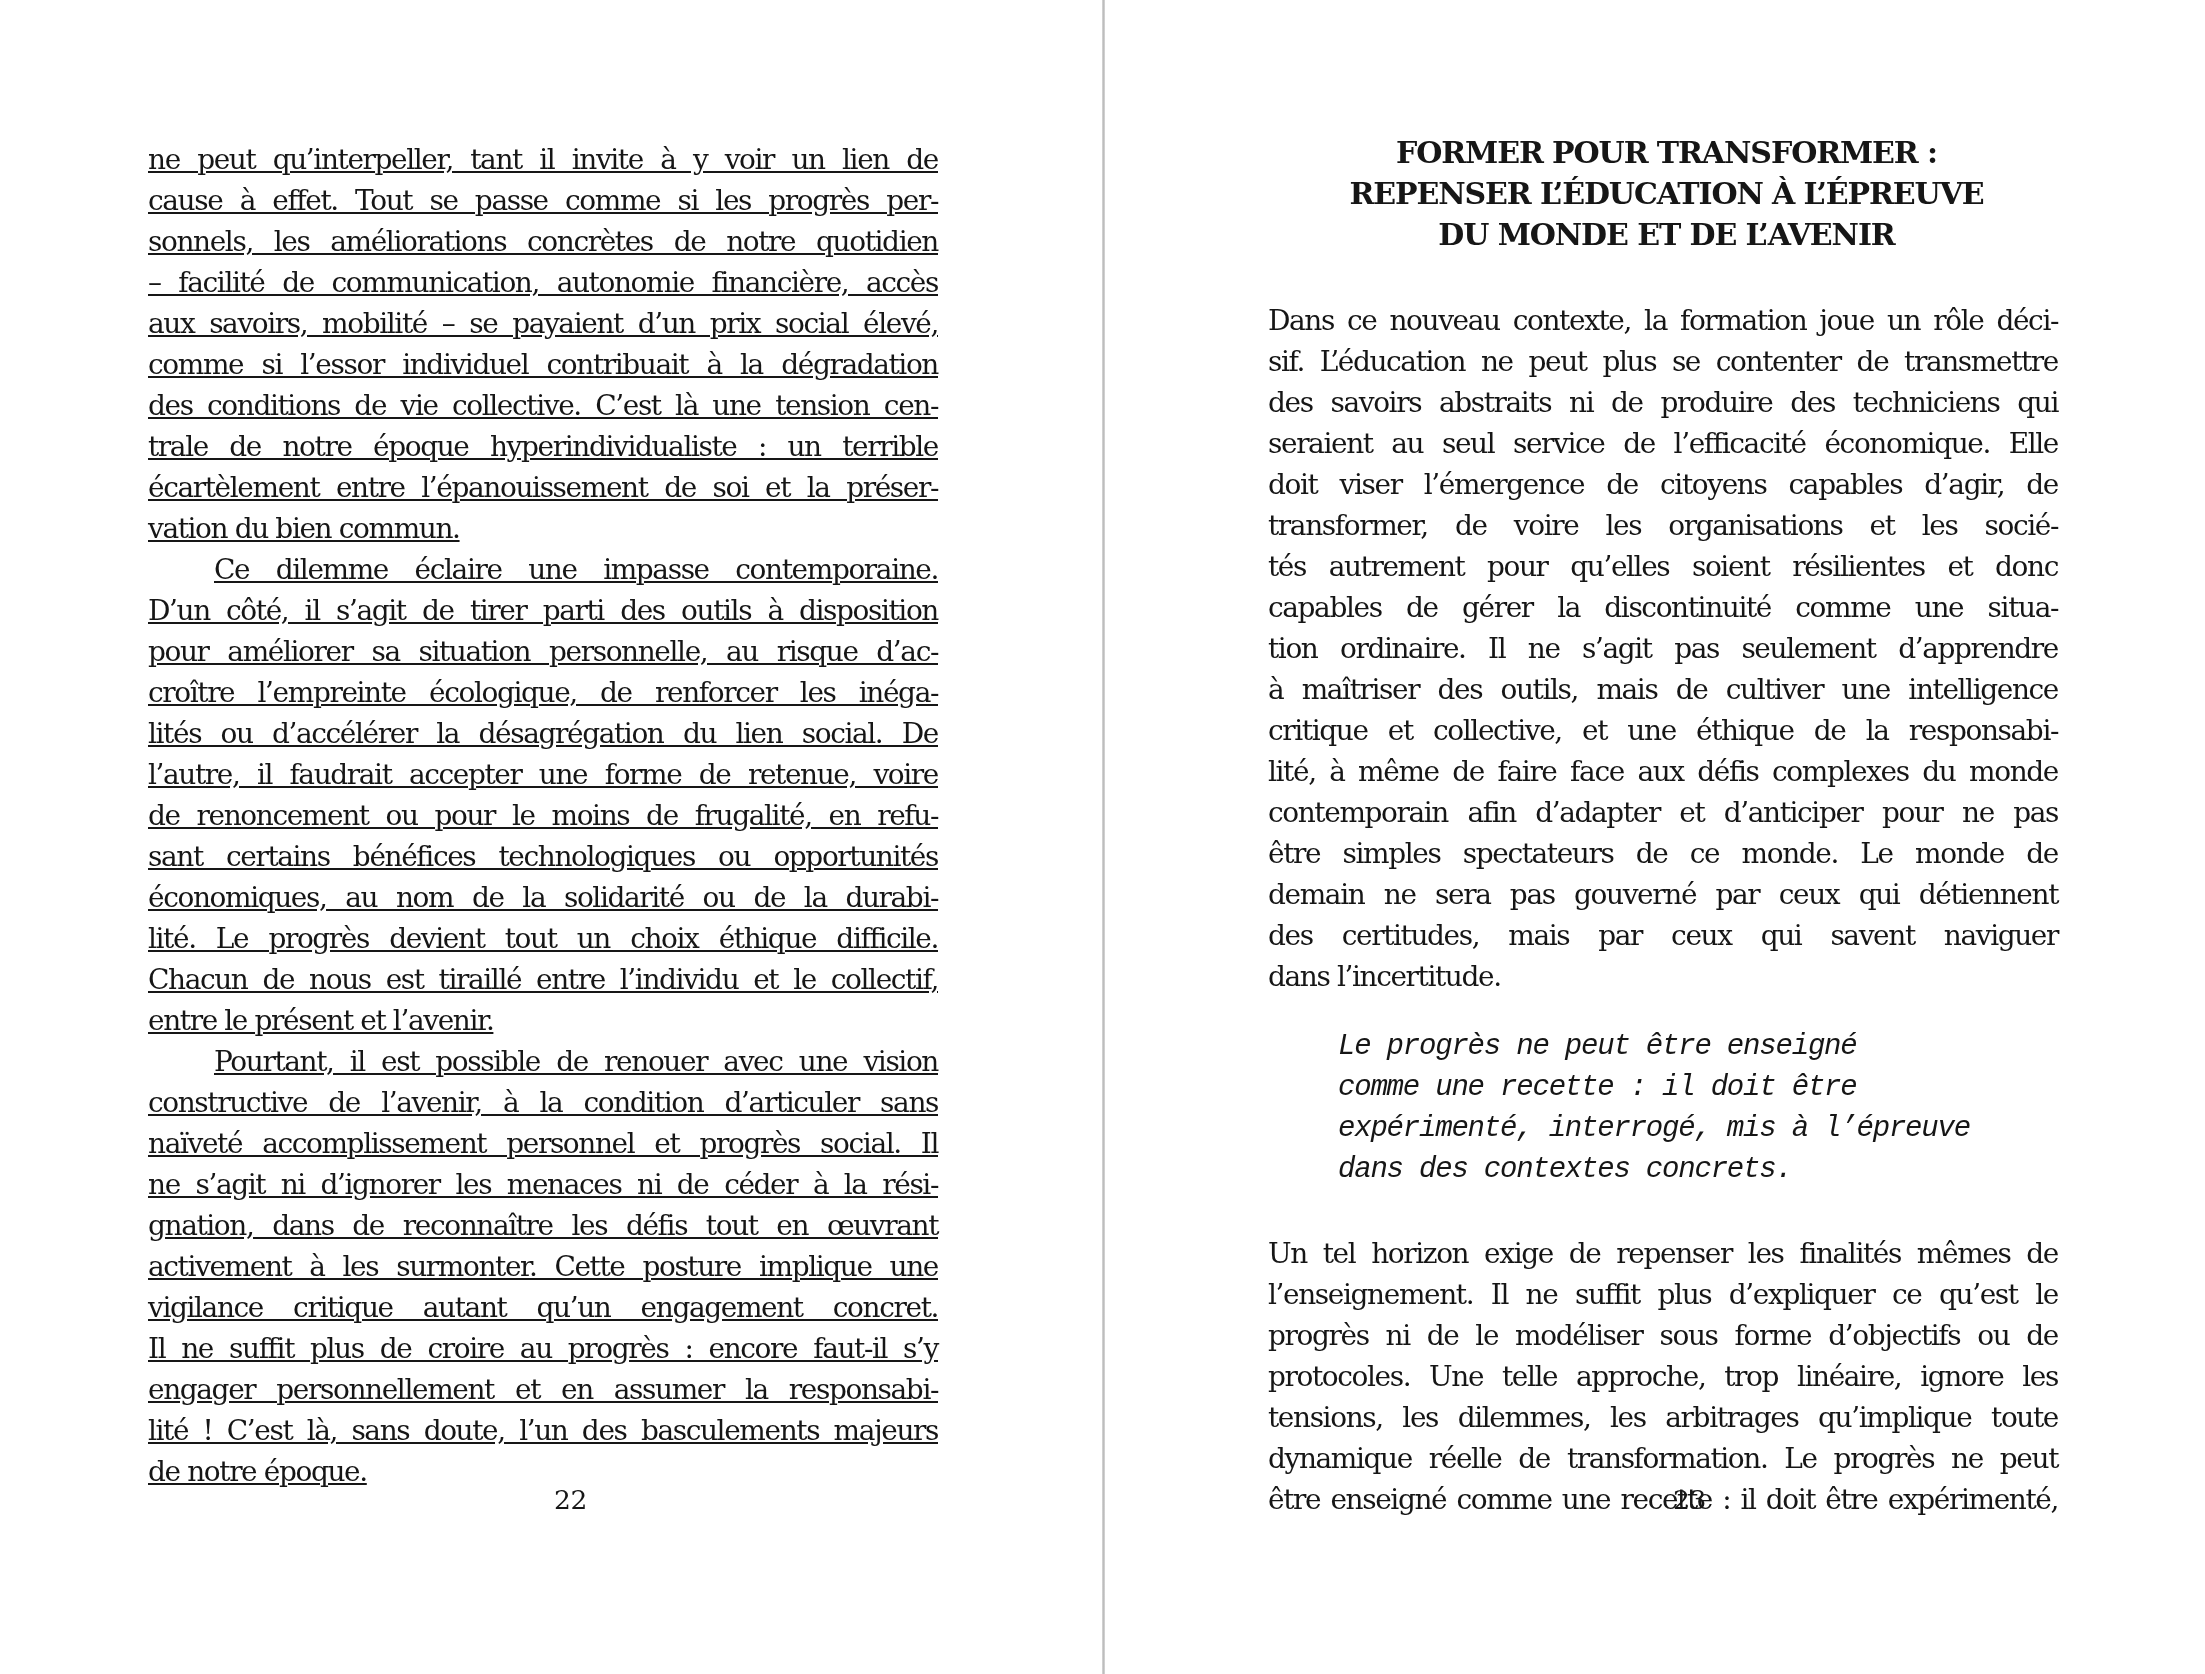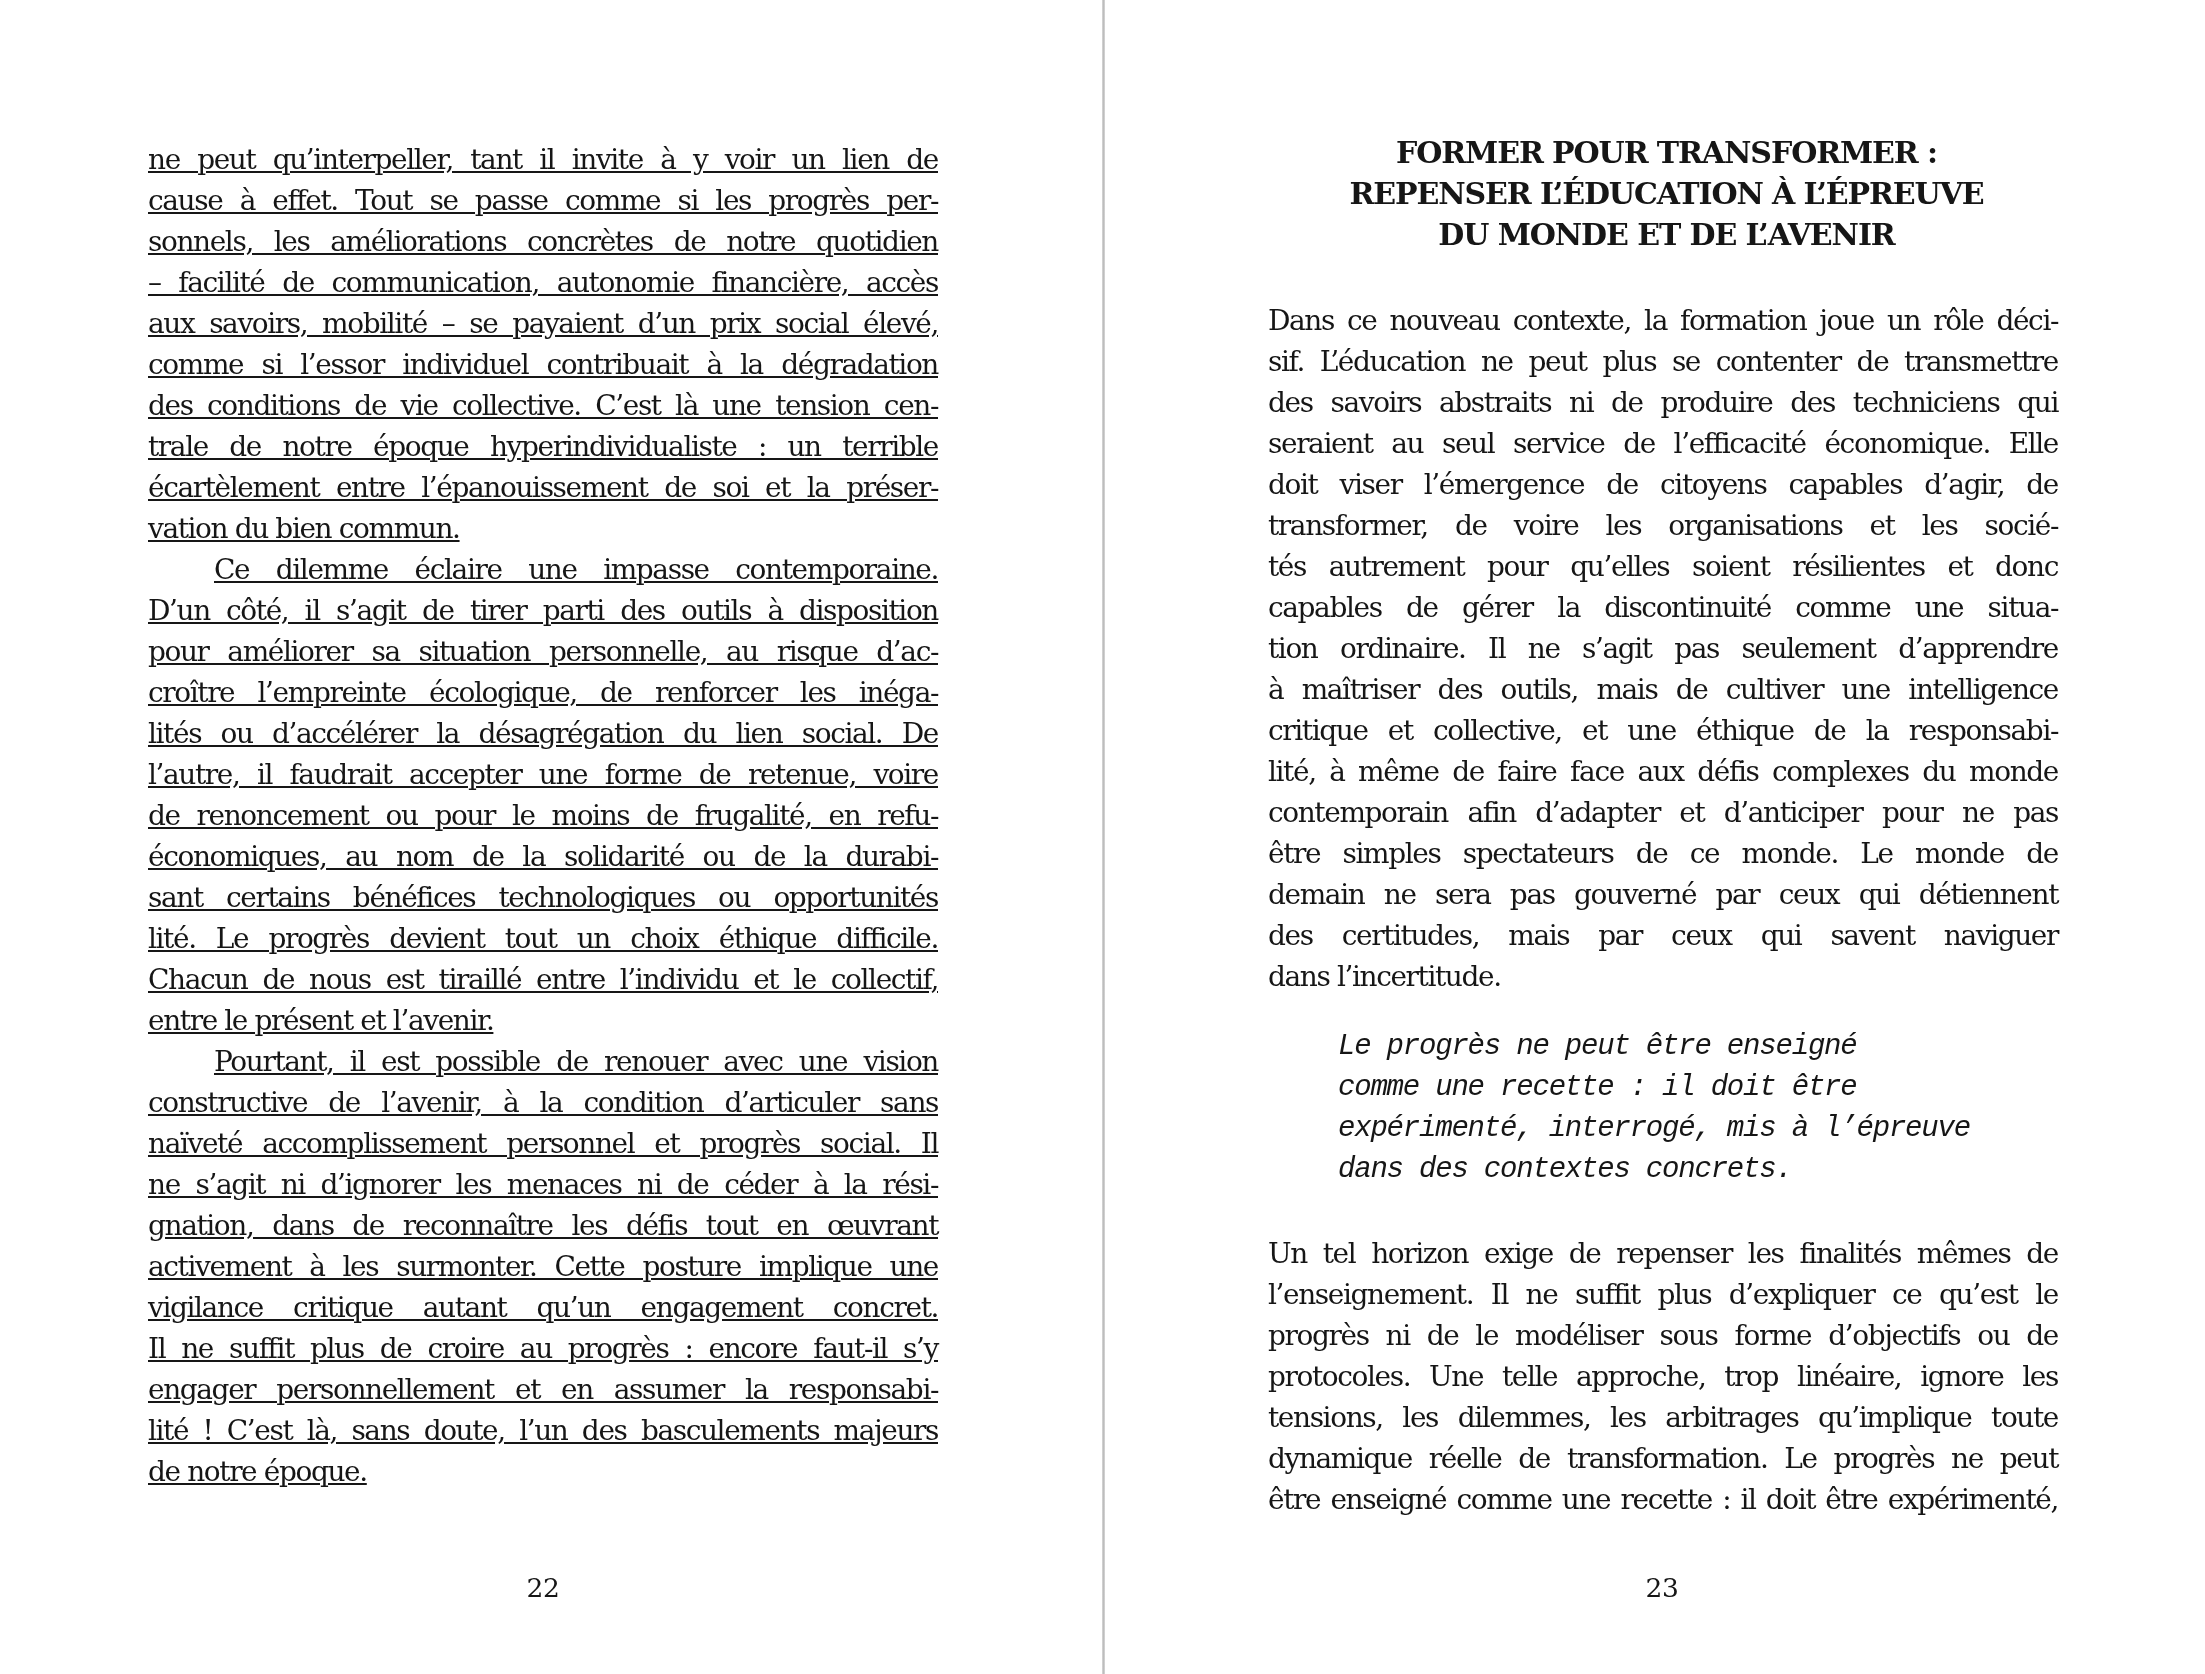--- a/index.html
+++ b/index.html
@@ -32,21 +32,21 @@
     font-size: 30px; line-height: 41px; letter-spacing: -1.1px; padding-left: 11px;
   }
   .heading .line { text-align-last: center; }
   .quote {
     position: absolute; left: 233px; top: 1026px; width: 670px;
     font-style: italic; font-size: 29px; line-height: 41px; letter-spacing: -1.2px;
   }
   .quote .line { text-align-last: left; font-family: Liberation Mono, monospace; }
   .right-col2 { left: 163px; top: 1233px; }
   .page-number {
-    position: absolute; top: 1572px; width: 88px; text-align: center;
+    position: absolute; top: 1484px; width: 88px; text-align: right;
     font-size: 26.5px; line-height: 32px; letter-spacing: -0.4px;
   }
   .pn-left { left: 499px; }
   .pn-right { left: 513px; }
 </style>
 </head>
 <body>
 
 <div class="page page-left">
   <div class="column left-col">
@@ -60,22 +60,22 @@
     <span class="line">trale de notre époque hyperindividualiste : un terrible</span>
     <span class="line">écartèlement entre l’épanouissement de soi et la préser-</span>
     <span class="line last">vation du bien commun.</span>
     <span class="line indent">Ce dilemme éclaire une impasse contemporaine.</span>
     <span class="line">D’un côté, il s’agit de tirer parti des outils à disposition</span>
     <span class="line">pour améliorer sa situation personnelle, au risque d’ac-</span>
     <span class="line">croître l’empreinte écologique, de renforcer les inéga-</span>
     <span class="line">lités ou d’accélérer la désagrégation du lien social. De</span>
     <span class="line">l’autre, il faudrait accepter une forme de retenue, voire</span>
     <span class="line">de renoncement ou pour le moins de frugalité, en refu-</span>
+    <span class="line">sant certains bénéfices technologiques ou opportunités</span>
     <span class="line">économiques, au nom de la solidarité ou de la durabi-</span>
-    <span class="line">sant certains bénéfices technologiques ou opportunités</span>
     <span class="line">lité. Le progrès devient tout un choix éthique difficile.</span>
     <span class="line">Chacun de nous est tiraillé entre l’individu et le collectif,</span>
     <span class="line last">entre le présent et l’avenir.</span>
     <span class="line indent">Pourtant, il est possible de renouer avec une vision</span>
     <span class="line">constructive de l’avenir, à la condition d’articuler sans</span>
     <span class="line">naïveté accomplissement personnel et progrès social. Il</span>
     <span class="line">ne s’agit ni d’ignorer les menaces ni de céder à la rési-</span>
     <span class="line">gnation, dans de reconnaître les défis tout en œuvrant</span>
     <span class="line">activement à les surmonter. Cette posture implique une</span>
     <span class="line">vigilance critique autant qu’un engagement concret.</span>

